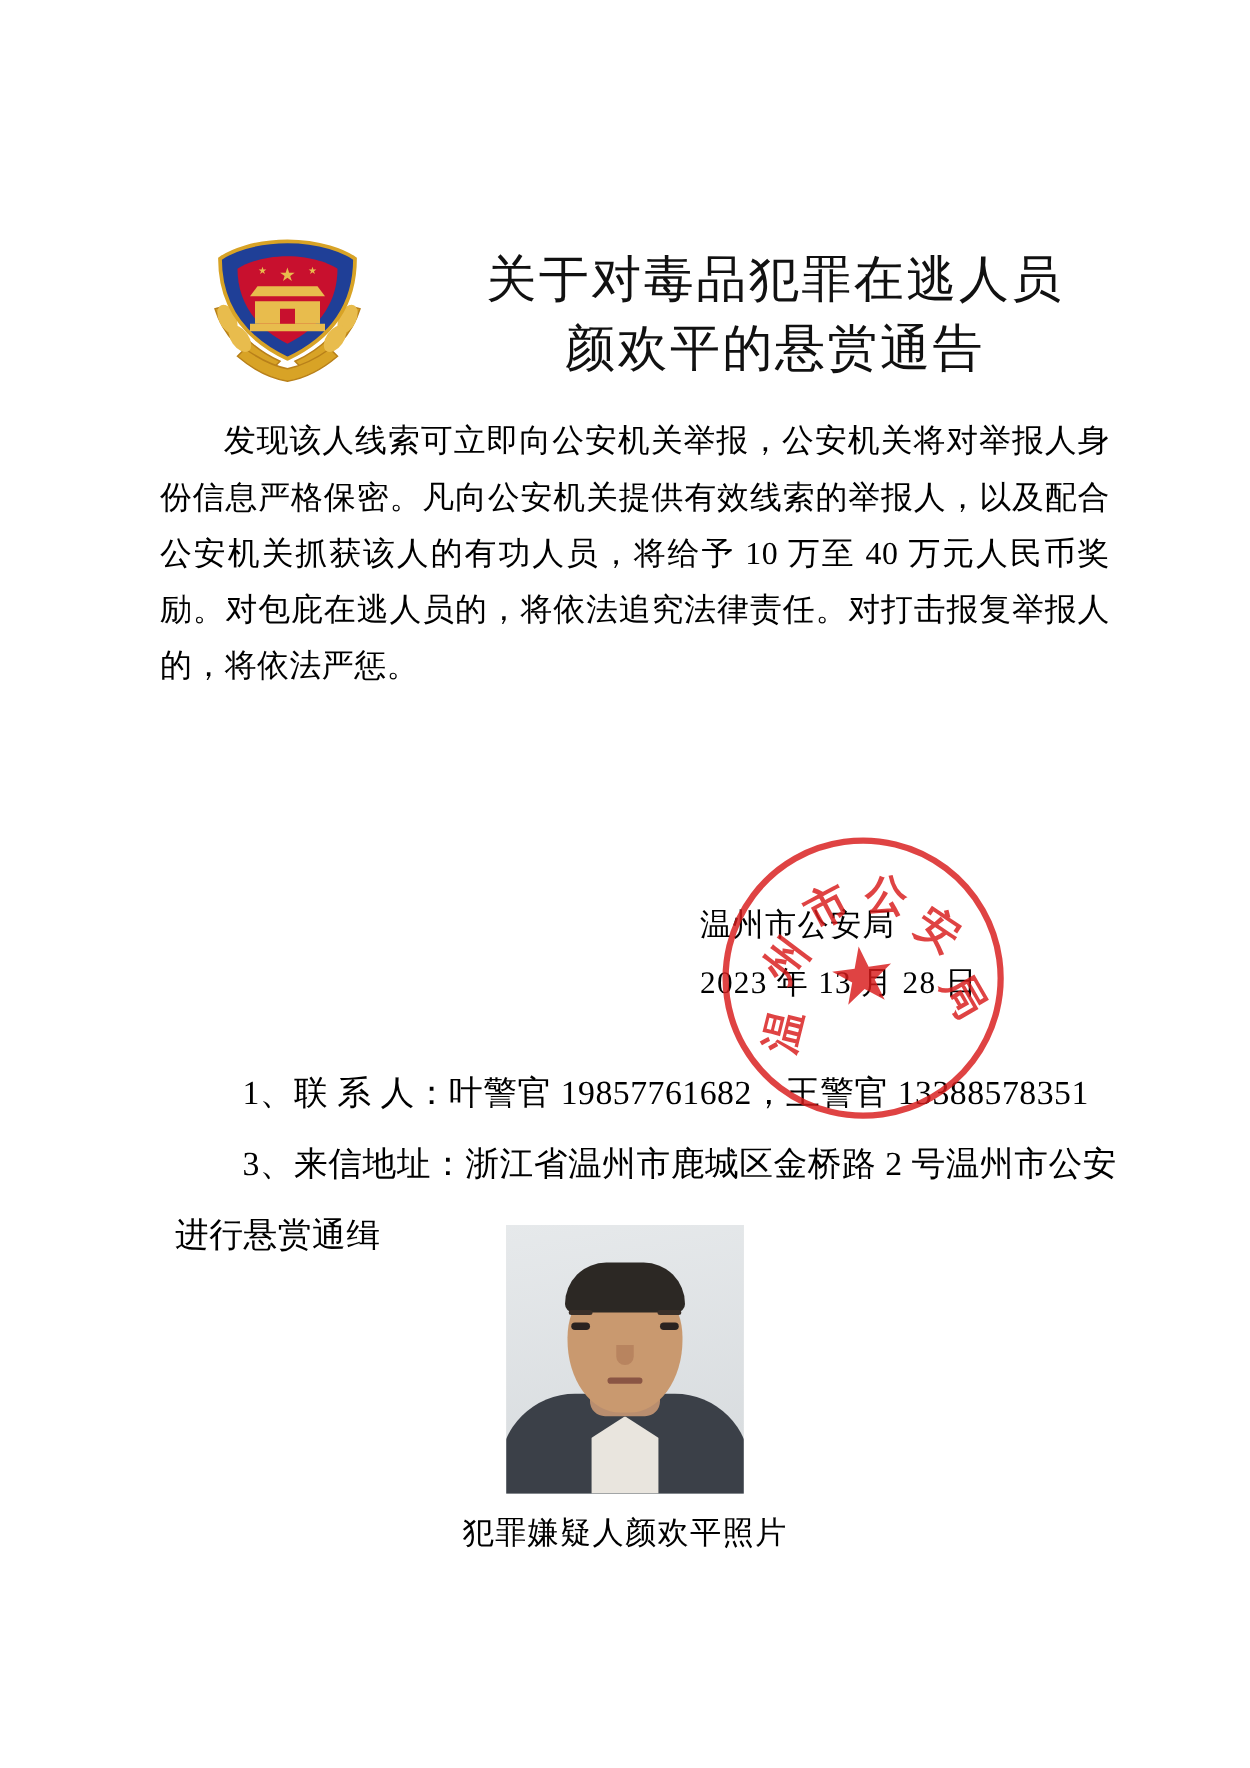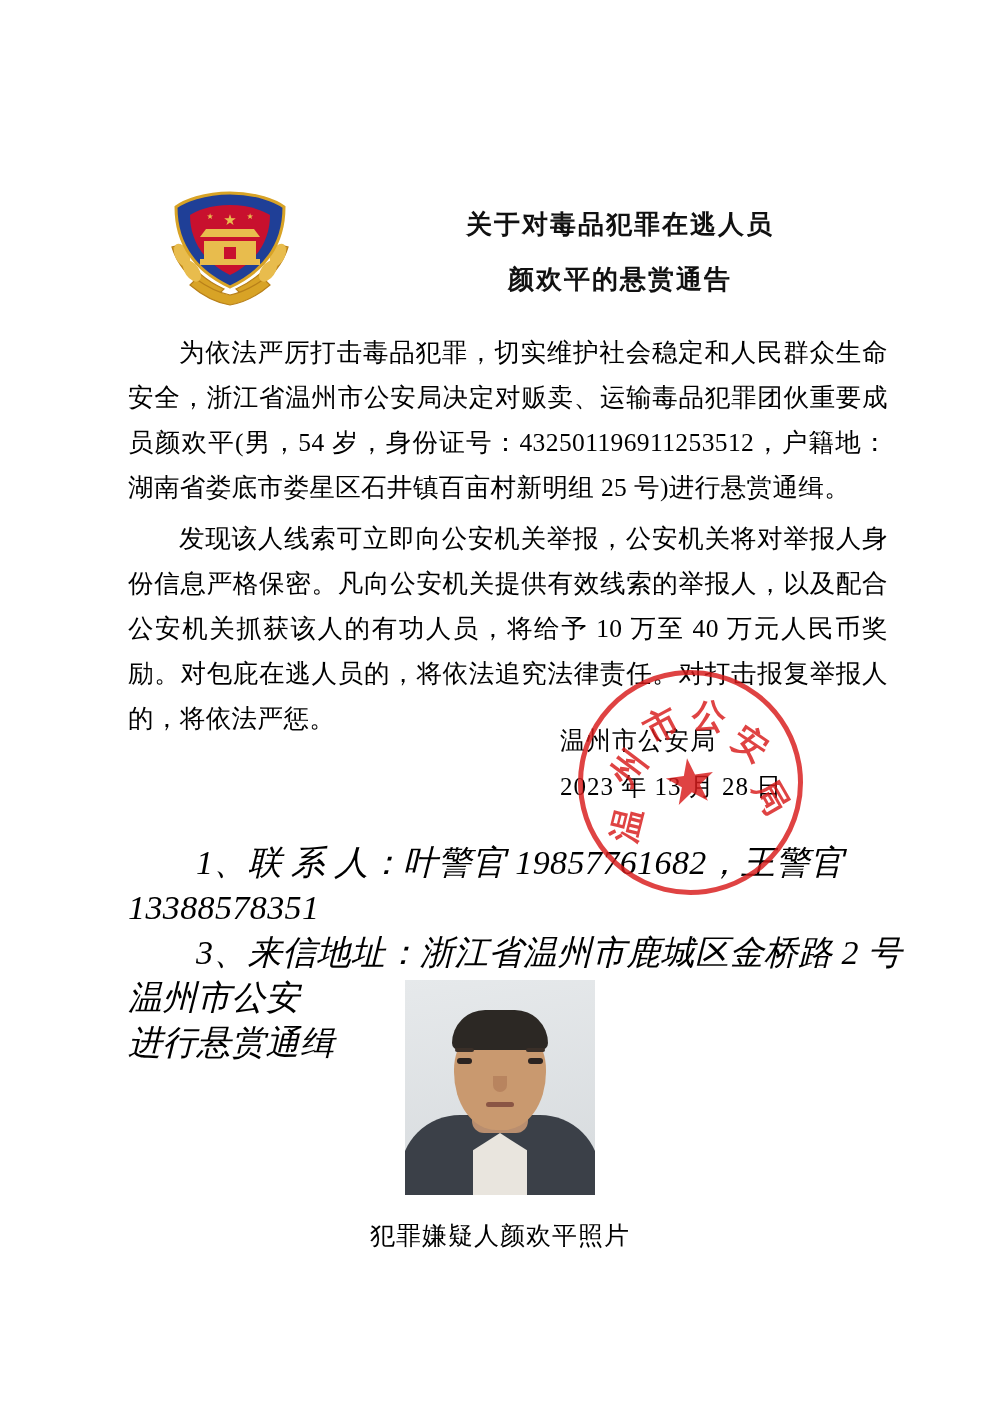--- a/index.html
+++ b/index.html
@@ -39,22 +39,22 @@
   }
   .title-block {
     position: absolute;
     left: 240px;
     top: 22px;
     width: 560px;
     text-align: center;
   }
   .title-line {
     font-family: "DejaVu Serif", "Liberation Serif", serif;
-    font-weight: bold;
-    font-size: 26px;
+    font-weight: normal;
+    font-size: 40px;
     letter-spacing: 2px;
     line-height: 55px;
     color: #111;
   }
 
   
   .body-text {
     position: absolute;
     top: 330px;
     left: 128px;
@@ -126,26 +126,25 @@
   }
 
   
   .contacts {
     position: absolute;
     top: 840px;
     left: 128px;
     width: 790px;
   }
   .contact-line {
-    font-size: 34px;
+    font-size: 27px;
     line-height: 45px;
     letter-spacing: 0.4px;
     text-indent: 2em;
-    margin: 0;
-    font-style: italic;
+    margin: 12px;
   }
   .contact-line.cont {
     text-indent: 0;
   }
 
   
   .photo-wrap {
     position: absolute;
     top: 980px;
     left: 0;
@@ -250,21 +249,21 @@
     position: absolute;
     top: 96px;
     left: 50%;
     transform: translateX(-50%);
     width: 14px;
     height: 16px;
     background: #b8845f;
     border-radius: 0 0 8px 8px;
   }
   .photo-caption {
-    margin-top: 24px;
+    margin-top: 14px;
     font-size: 25px;
     letter-spacing: 1px;
   }
 </style>
 </head>
 <body>
 
 <div class="page">
 
   <div class="header">
@@ -297,21 +296,20 @@
         <text x="90" y="34" text-anchor="middle" font-size="8" fill="#e8bc4d">★</text>
       </svg>
     </div>
     <div class="title-block">
       <div class="title-line">关于对毒品犯罪在逃人员</div>
       <div class="title-line">颜欢平的悬赏通告</div>
     </div>
   </div>
 
   <div class="body-text">
-    <p class="para">为依法严厉打击毒品犯罪，切实维护社会稳定和人民群众生命安全，浙江省温州市公安局决定对贩卖、运输毒品犯罪团伙重要成员颜欢平(男，54 岁，身份证号：432501196911253512，户籍地：湖南省娄底市娄星区石井镇百亩村新明组 25 号)进行悬赏通缉。</p>
     <p class="para">发现该人线索可立即向公安机关举报，公安机关将对举报人身份信息严格保密。凡向公安机关提供有效线索的举报人，以及配合公安机关抓获该人的有功人员，将给予 10 万至 40 万元人民币奖励。对包庇在逃人员的，将依法追究法律责任。对打击报复举报人的，将依法严惩。</p>
   </div>
 
   <div class="sign-block">
     <div class="sign-line">温州市公安局</div>
     <div class="sign-line">2023 年 13 月 28 日</div>
     <div class="seal">
       <div class="seal-star">★</div>
       <div class="seal-text">
         <span class="seal-char" style="left:22px;  top:118px; transform:rotate(-68deg);">温</span>

